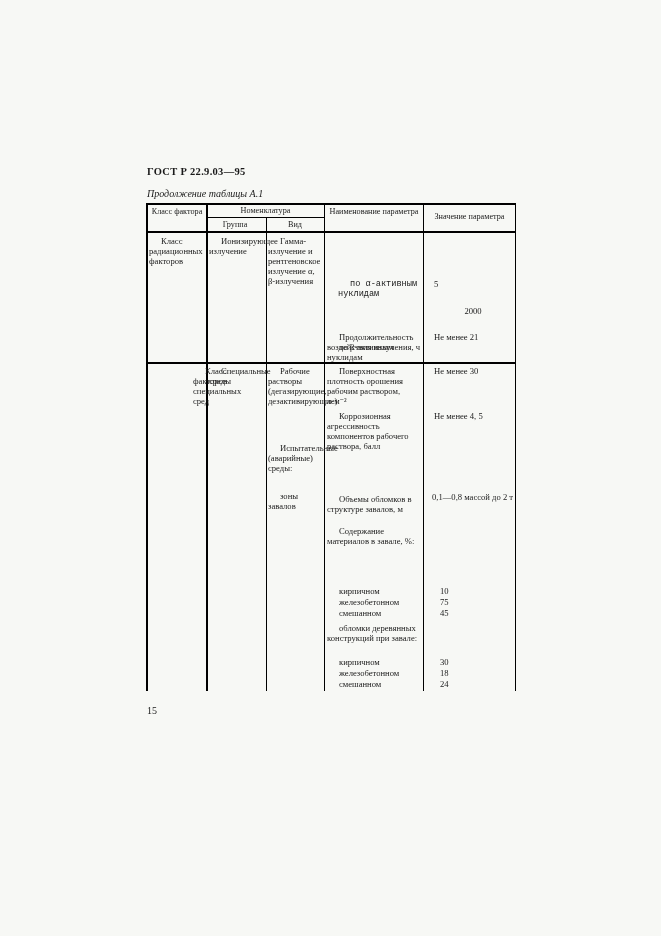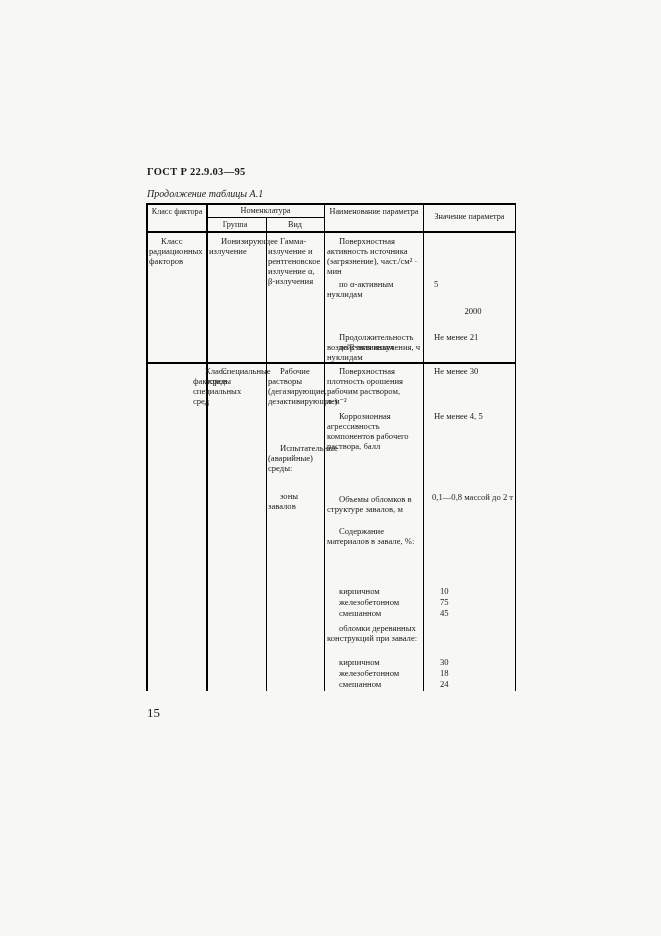--- a/index.html
+++ b/index.html
@@ -2,21 +2,21 @@
 <html><head>
 <meta charset="utf-8">
 <style>
   html, body { margin:0; padding:0; }
   body {
     width:661px; height:936px; background:#f7f8f5; position:relative; overflow:hidden;
     font-family:"Liberation Serif", "DejaVu Serif", serif; color:#1a1a1a;
   }
   .doc-code { position:absolute; left:147px; top:166px; font-size:10.5px; font-weight:bold; letter-spacing:0.3px; }
   .caption { position:absolute; left:147px; top:188px; font-size:10px; font-style:italic; }
-  .page-num { position:absolute; left:147px; top:705px; font-size:13px; }
+  .page-num { position:absolute; left:147px; top:705px; font-size:10px; }
 
   .tbl { position:absolute; left:146px; top:203px; width:370px; height:488px; }
   .line { position:absolute; background:#000; }
   .cell { position:absolute; font-size:8.6px; line-height:10px; }
   .hdr { text-align:center; font-size:8.2px; line-height:10px; }
   .ind { text-indent:12px; }
   .sub { padding-left:12px; }
 </style>
 </head>
 <body>
@@ -41,22 +41,21 @@
   <div class="cell hdr" style="left:62px;top:3px;width:115px;">Номенклатура</div>
   <div class="cell hdr" style="left:62px;top:17px;width:54px;">Группа</div>
   <div class="cell hdr" style="left:121px;top:17px;width:56px;">Вид</div>
   <div class="cell hdr" style="left:180px;top:4px;width:96px;">Наименование параметра</div>
   <div class="cell hdr" style="left:279px;top:9px;width:89px;">Значение параметра</div>
 
   <div class="cell ind" style="left:3px;top:33px;width:56px;">Класс радиационных факторов</div>
   <div class="cell ind" style="left:63px;top:33px;width:55px;">Ионизирующее излучение</div>
   <div class="cell ind" style="left:122px;top:33px;width:54px;">Гамма-излучение и рентгеновское излучение α, β-излучения</div>
 
-  <div class="cell ind" style="left:181px;top:33px;width:94px;">Поверхностная активность источника (загрязнение), част./см² · мин</div>
-  <div class="cell ind" style="left:181px;top:76px;width:94px;">по α-активным нуклидам</div>
+  <div class="cell ind" style="left:192px;top:76px;width:94px;font-family:Liberation Mono, monospace;">по α-активным нуклидам</div>
   <div class="cell" style="left:288px;top:76px;width:78px;">5</div>
   <div class="cell ind" style="left:181px;top:103px;width:94px;margin-top:36px;">по β-активным нуклидам</div>
   <div class="cell" style="left:288px;top:103px;width:78px;text-align:center;">2000</div>
   <div class="cell ind" style="left:181px;top:129px;width:94px;">Продолжительность воздействия излучения, ч</div>
   <div class="cell" style="left:288px;top:129px;width:78px;">Не менее 21</div>
 
   <div class="cell ind" style="left:3px;top:163px;width:56px;padding-left:44px;">Класс факторов специальных сред</div>
   <div class="cell ind" style="left:63px;top:163px;width:55px;">Специальные среды</div>
   <div class="cell ind" style="left:122px;top:163px;width:54px;">Рабочие растворы (дегазирующие, дезактивирующие)</div>
   <div class="cell ind" style="left:122px;top:240px;width:54px;">Испытательные (аварийные) среды:</div>

